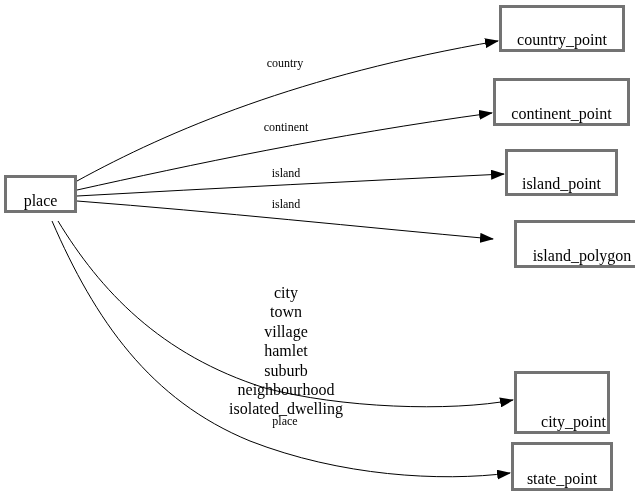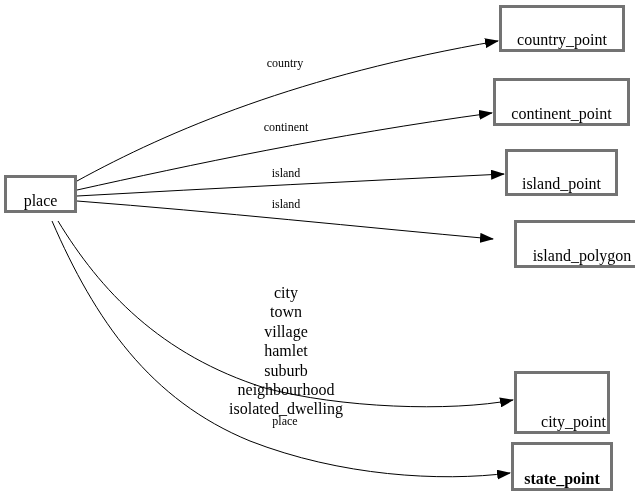--- a/index.html
+++ b/index.html
@@ -42,21 +42,21 @@
   }
   .edge-label-block span { display: block; }
 
   
   .n-place          { left: 4px;   top: 175px; width: 73px;  height: 38px; }
   .n-country-point  { left: 499px; top: 5px;   width: 126px; height: 47px; }
   .n-continent-point{ left: 493px; top: 78px;  width: 137px; height: 48px; }
   .n-island-point   { left: 505px; top: 149px; width: 113px; height: 47px; font-family: Liberation Serif, serif; }
   .n-island-polygon { left: 494px; top: 220px; width: 136px; height: 48px; margin-left: 20px; }
   .n-city-point     { left: 514px; top: 371px; width: 96px;  height: 63px; padding-left: 23px; }
-  .n-state-point    { left: 511px; top: 442px; width: 102px; height: 49px; font-weight: bold; }
+  .n-state-point    { left: 511px; top: 442px; width: 102px; height: 49px; }
 
   
   .l-country   { left: 285px; top: 63px; }
   .l-continent { left: 286px; top: 127px; }
   .l-island1   { left: 286px; top: 173px; }
   .l-island2   { left: 286px; top: 204px; }
   .l-city      { left: 286px; top: 235px; }
   .l-state     { left: 285px; top: 421px; }
 </style>
 </head>

